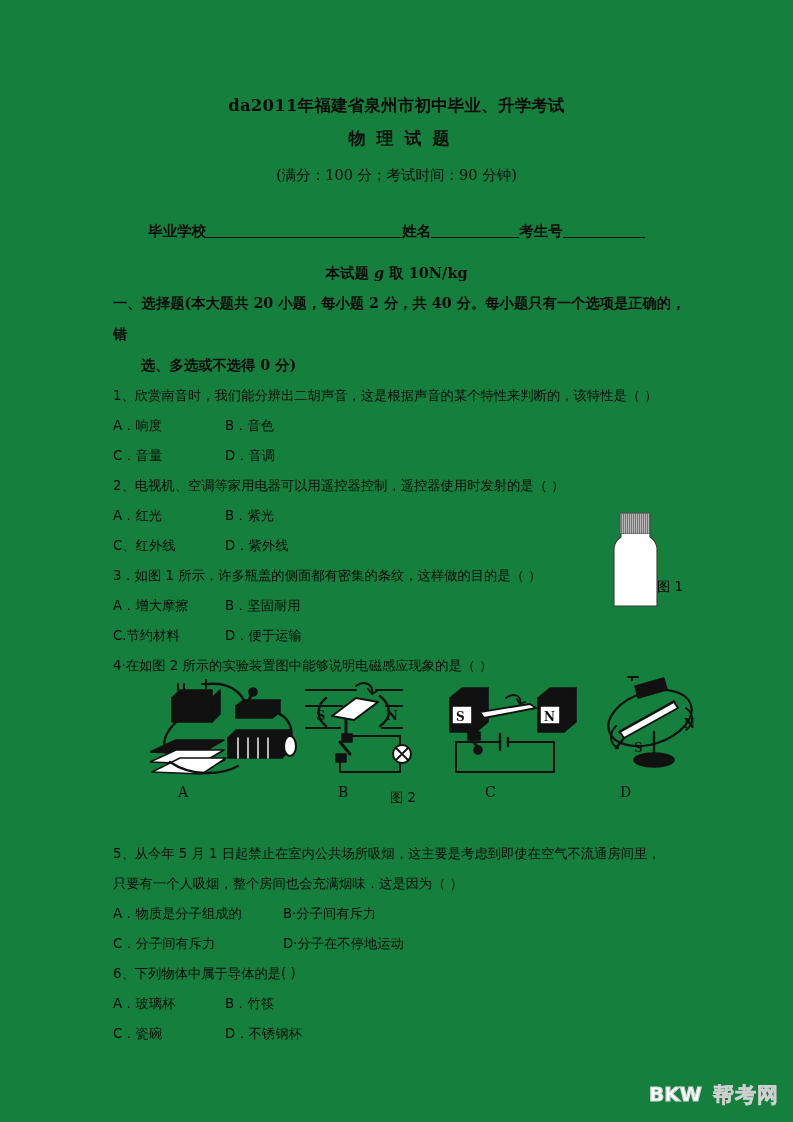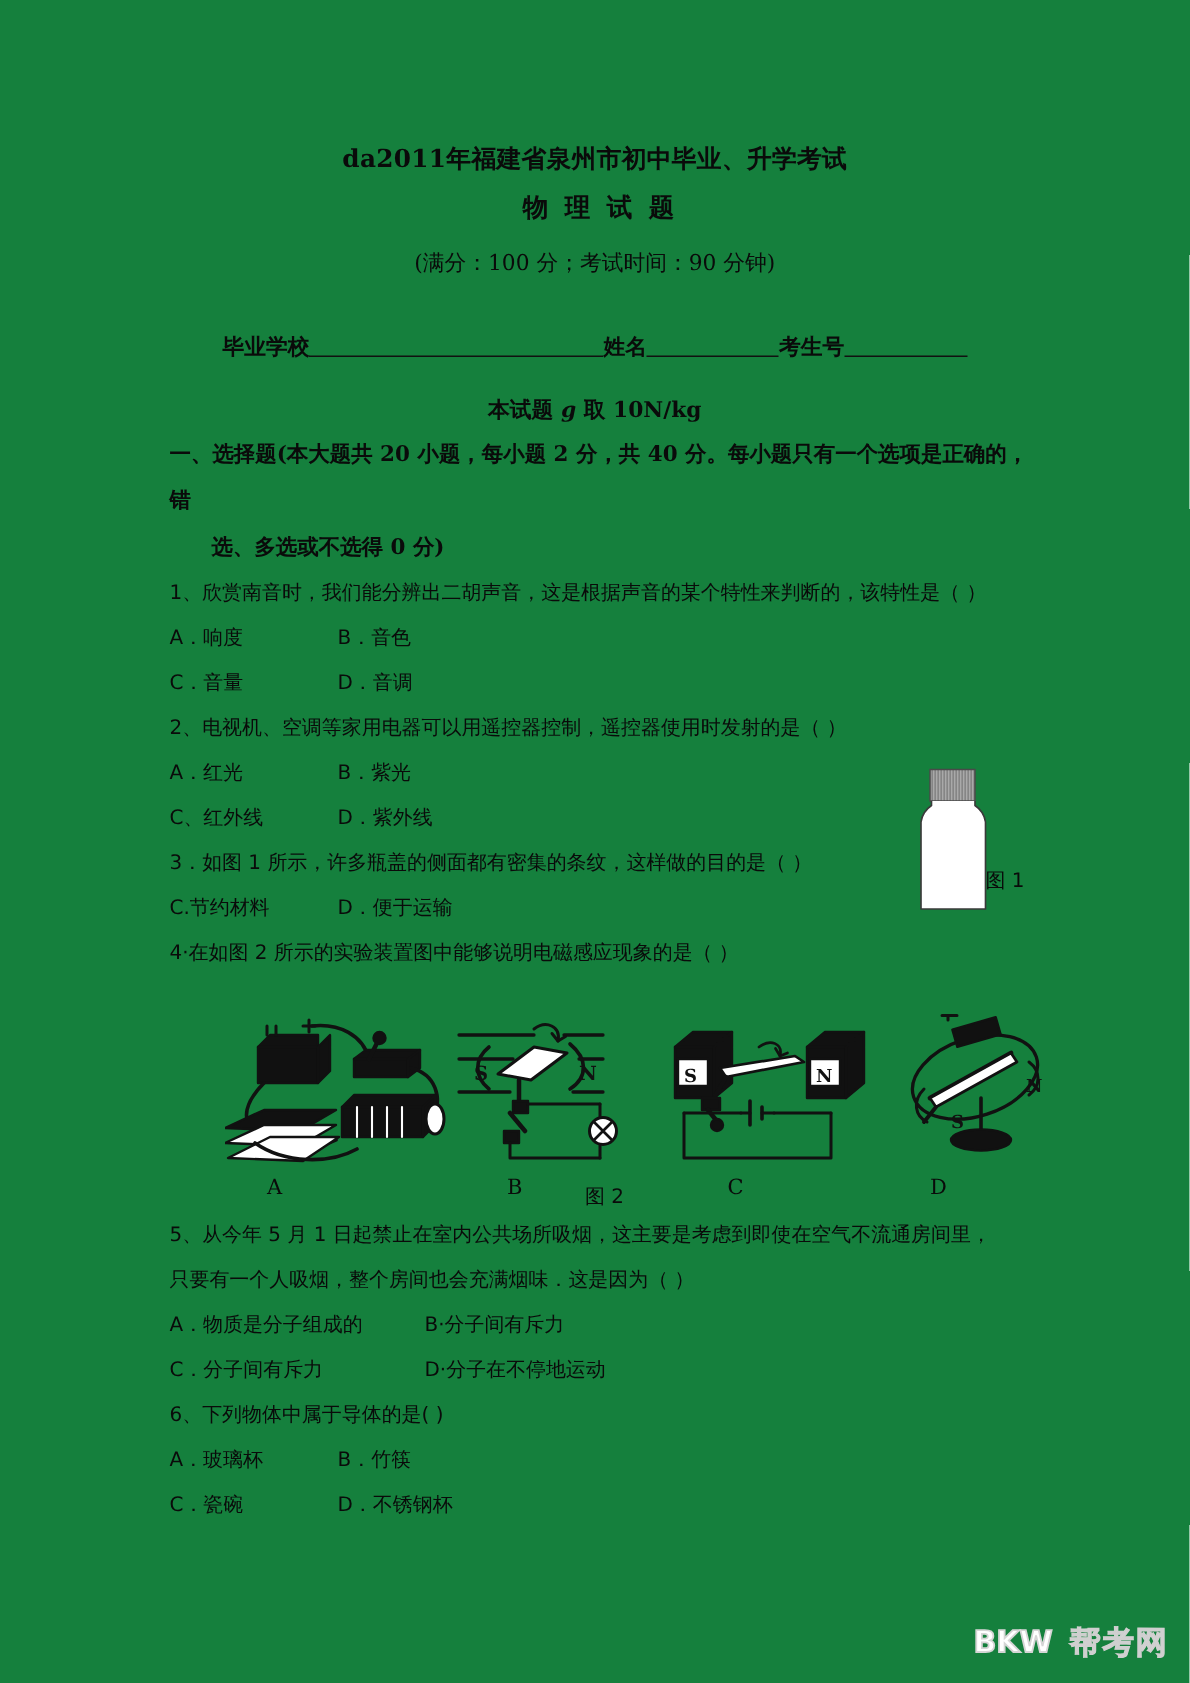--- a/index.html
+++ b/index.html
@@ -244,20 +244,23 @@
     <div class="q-stem">2、电视机、空调等家用电器可以用遥控器控制，遥控器使用时发射的是（     ）</div>
     <div class="opt-row">
       <span class="op op-a">A．红光</span><span class="op">B．紫光</span>
     </div>
     <div class="opt-row">
       <span class="op op-a">C、红外线</span><span class="op">D．紫外线</span>
     </div>
 
     <div class="q-stem">3．如图 1 所示，许多瓶盖的侧面都有密集的条纹，这样做的目的是（     ）</div>
     <div class="opt-row">
+      <span class="op op-a">A．增大摩擦</span><span class="op">B．坚固耐用</span>
+    </div>
+    <div class="opt-row">
       <span class="op op-a">C.节约材料</span><span class="op">D．便于运输</span>
     </div>
 
     <div class="q-stem">4·在如图 2 所示的实验装置图中能够说明电磁感应现象的是（     ）</div>
 
     <div style="height:158px"></div>
 
     <div class="q-stem">5、从今年 5 月 1 日起禁止在室内公共场所吸烟，这主要是考虑到即使在空气不流通房间里，</div>
     <div class="q-stem">只要有一个人吸烟，整个房间也会充满烟味．这是因为（     ）</div>
     <div class="opt-row">

